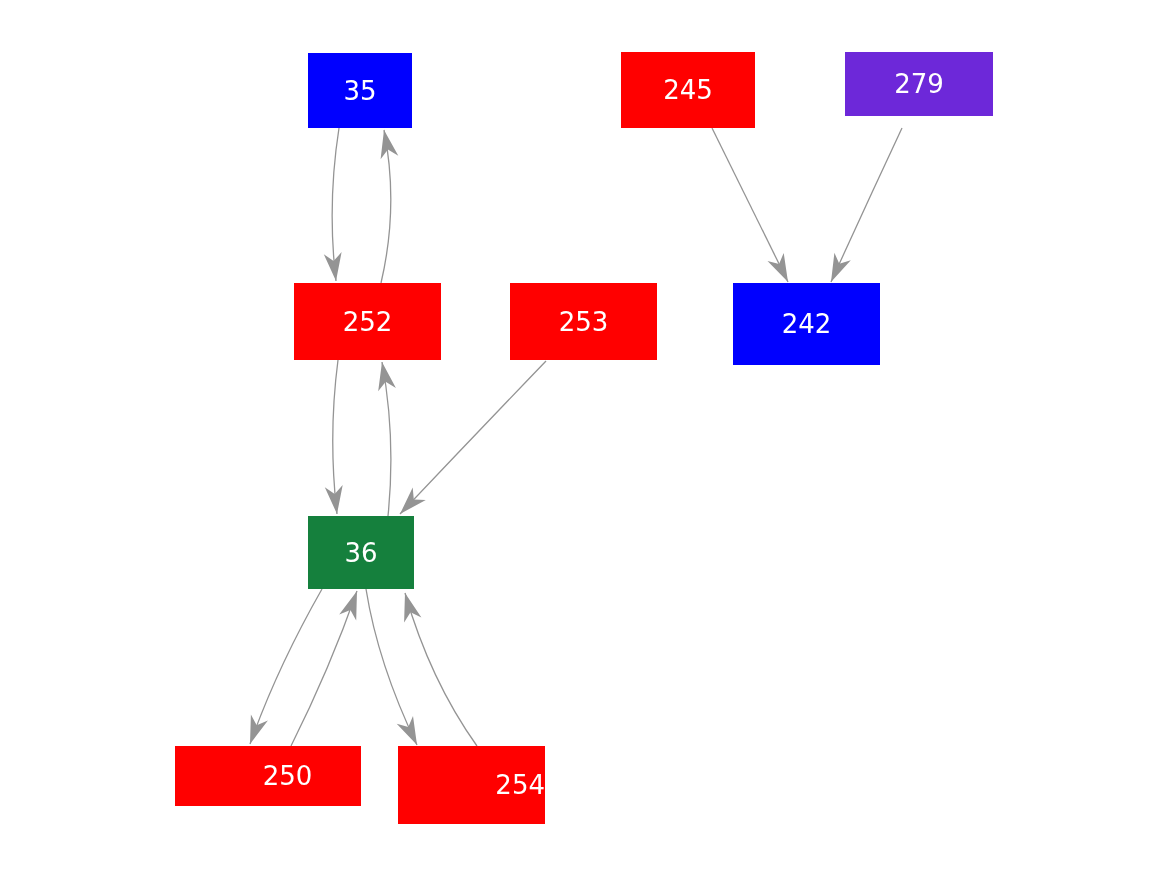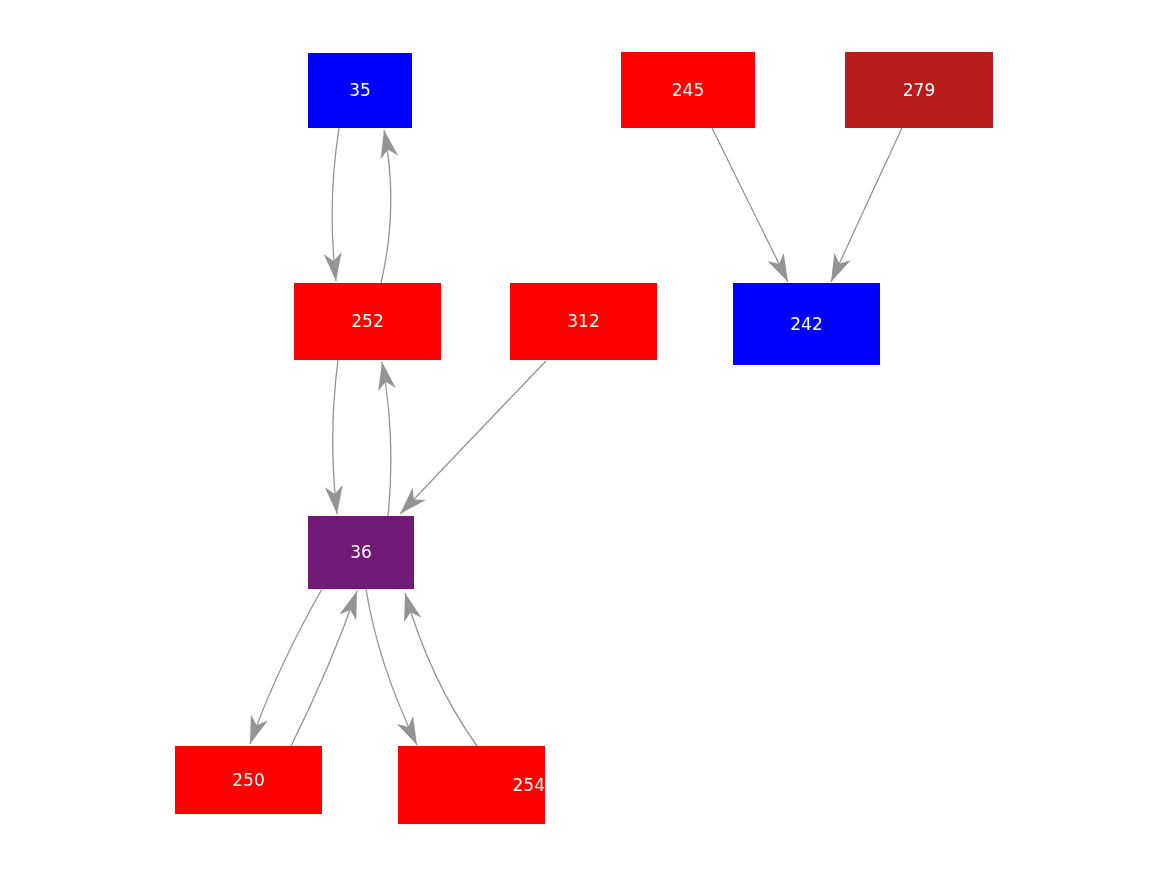--- a/index.html
+++ b/index.html
@@ -22,21 +22,21 @@
     width: 1167px;
     height: 875px;
     display: block;
   }
   .node {
     position: absolute;
     display: flex;
     align-items: center;
     justify-content: center;
     color: #ffffff;
-    font-size: 17px;
+    font-size: 26px;
     line-height: 1;
     user-select: none;
   }
   .edge-line {
     fill: none;
     stroke-width: 1.3px;
   }
 </style>
 </head>
 <body>
@@ -88,35 +88,35 @@
         <polygon points="405.0,593.0 421.4,617.4 410.5,612.2 404.1,622.4" fill="#949494"></polygon>
       </g>
     </svg>
   <div id="node-layer">
       <div class="node" style="left: 308px; top: 53px; width: 104px; height: 75px; background: rgb(0, 0, 255); color: rgb(255, 255, 255);">
         <span>35</span>
       </div>
       <div class="node" style="left: 621px; top: 52px; width: 134px; height: 76px; background: rgb(255, 0, 0); color: rgb(255, 255, 255);">
         <span>245</span>
       </div>
-      <div class="node" style="left: 845px; top: 52px; width: 148px; height: 76px; background: #b91c1c; color: rgb(255, 255, 255);">
+      <div class="node" style="left: 845px; top: 52px; width: 148px; height: 64px; background: #6d28d9; color: rgb(255, 255, 255);">
         <span>279</span>
       </div>
       <div class="node" style="left: 287px; top: 283px; width: 147px; height: 77px; background: rgb(255, 0, 0); color: rgb(255, 255, 255); margin-left: 7px;">
         <span>252</span>
       </div>
       <div class="node" style="left: 510px; top: 283px; width: 147px; height: 77px; background: rgb(255, 0, 0); color: rgb(255, 255, 255);">
-        <span>312</span>
+        <span>253</span>
       </div>
       <div class="node" style="left: 733px; top: 283px; width: 147px; height: 82px; background: rgb(0, 0, 255); color: rgb(255, 255, 255);">
         <span>242</span>
       </div>
-      <div class="node" style="left: 308px; top: 516px; width: 106px; height: 73px; background: #701a75; color: rgb(255, 255, 255);">
+      <div class="node" style="left: 308px; top: 516px; width: 106px; height: 73px; background: #15803d; color: rgb(255, 255, 255);">
         <span>36</span>
       </div>
-      <div class="node" style="left: 175px; top: 746px; width: 147px; height: 68px; background: rgb(255, 0, 0); color: rgb(255, 255, 255);">
+      <div class="node" style="left: 175px; top: 746px; width: 147px; height: 60px; background: rgb(255, 0, 0); color: rgb(255, 255, 255); padding-left: 39px;">
         <span>250</span>
       </div>
       <div class="node" style="left: 398px; top: 746px; width: 147px; height: 78px; background: rgb(255, 0, 0); color: rgb(255, 255, 255); justify-content: flex-end;">
         <span>254</span>
       </div>
     </div>
 </div>
 
 </body></html>

